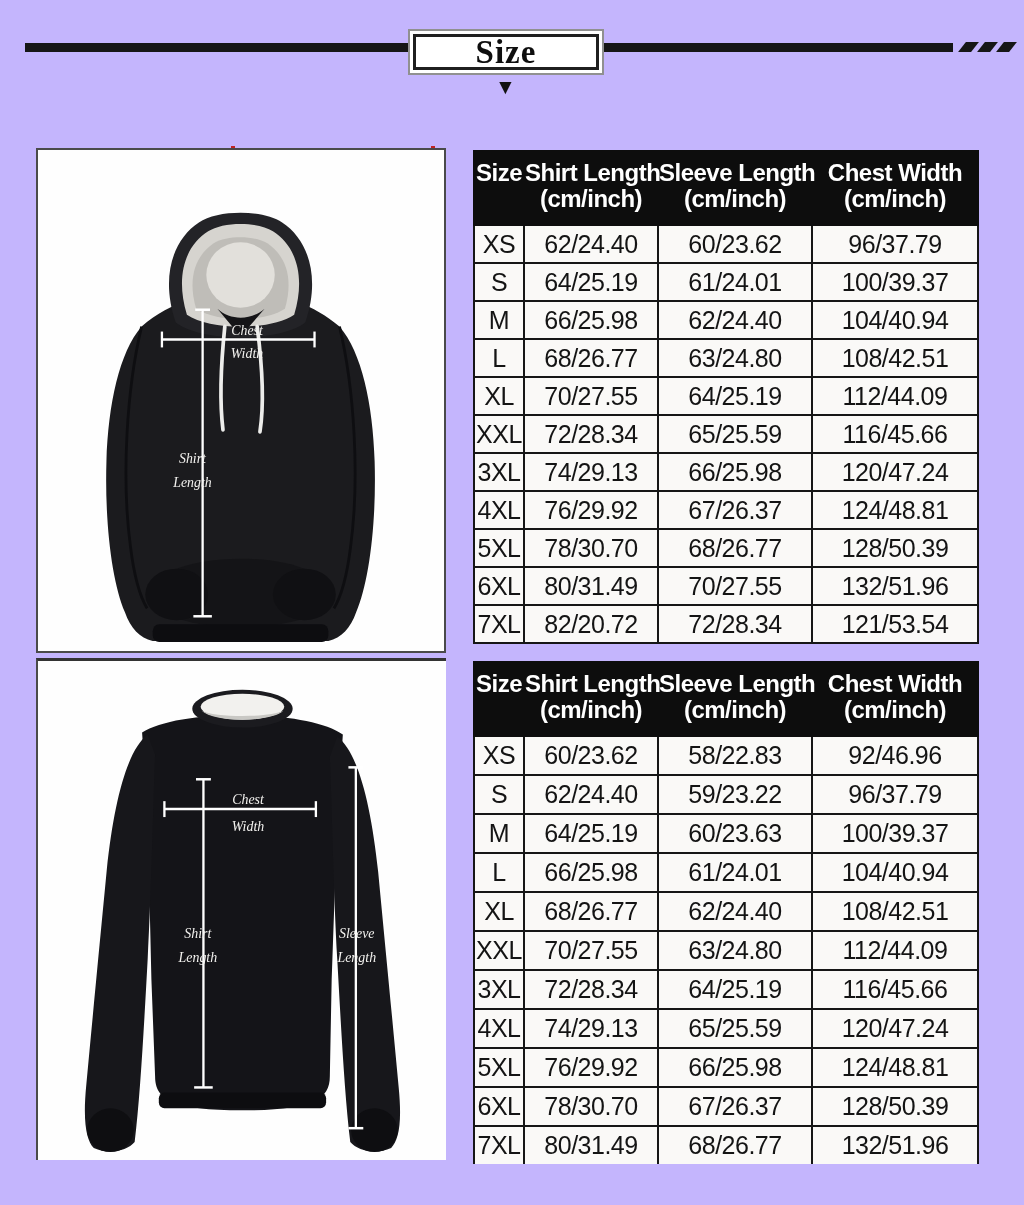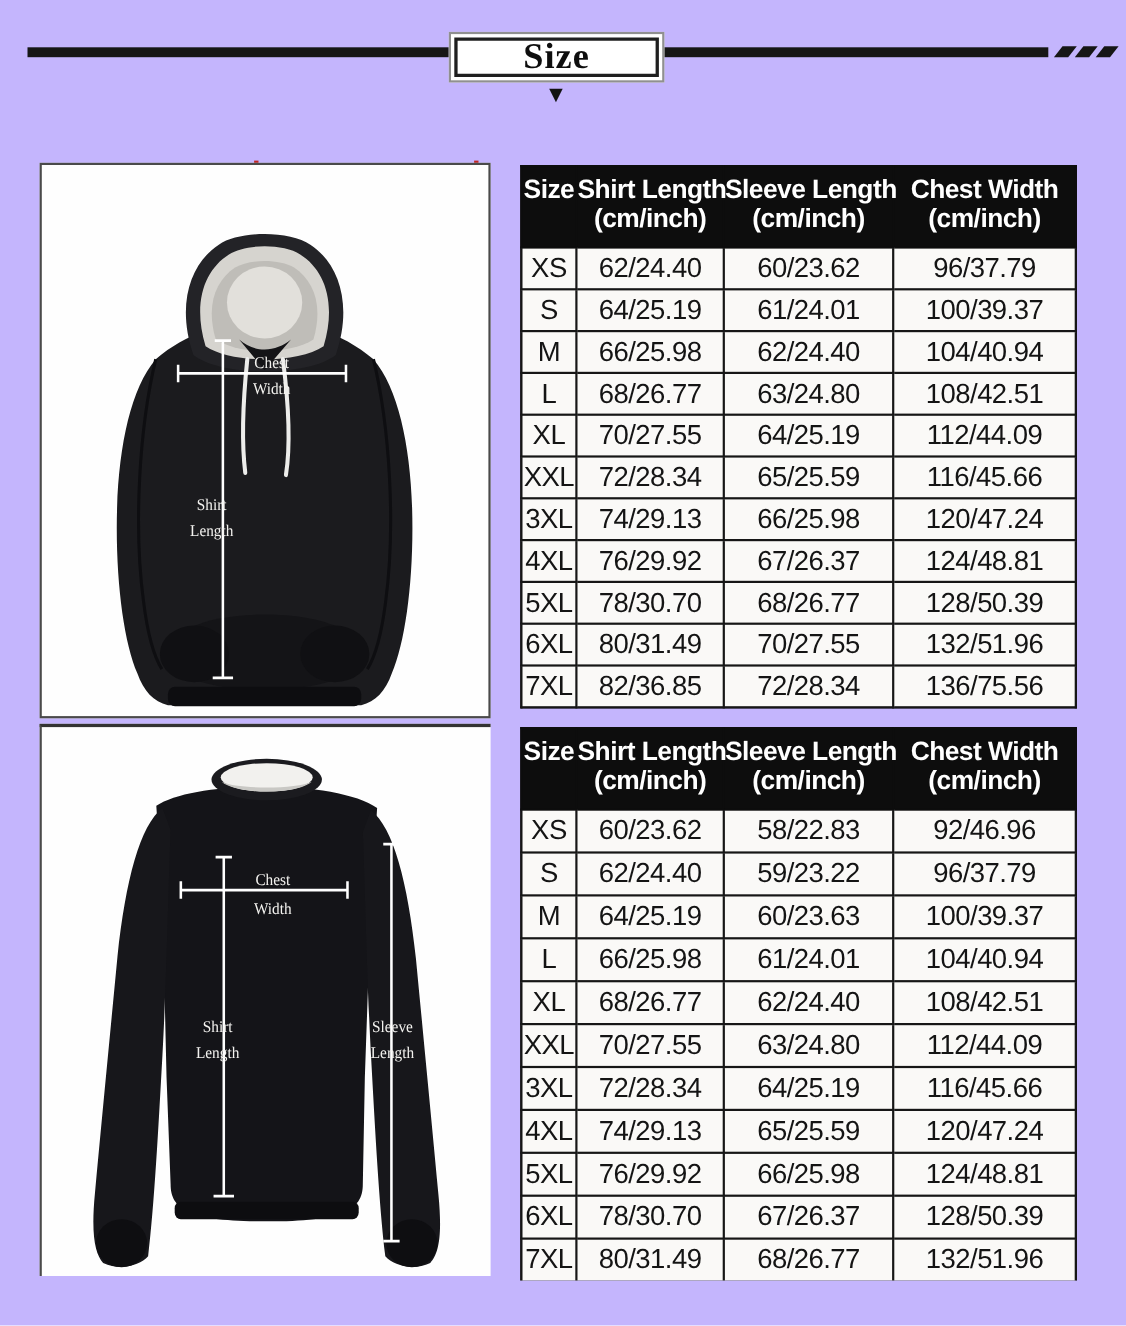--- a/index.html
+++ b/index.html
@@ -11,21 +11,21 @@
   .rule-left{left:25px;top:43px;width:383px;}
   .rule-right{left:602px;top:43px;width:351px;}
   .dash{position:absolute;top:42px;width:13px;height:10px;background:#161616;transform:skewX(-38deg);}
   .size-box{position:absolute;left:408px;top:29px;width:196px;height:46px;background:#ffffff;
             border:2px solid #909090;box-shadow:inset 0 0 0 3px #ffffff,inset 0 0 0 6px #1f1f1f;
             display:flex;align-items:center;justify-content:center;box-sizing:border-box;}
   .size-title{font-family:"Liberation Serif",serif;font-weight:700;font-size:33px;color:#0e0e0e;letter-spacing:1px;}
   .down-arrow{position:absolute;left:495px;top:76px;font-size:21px;color:#121212;line-height:1;}
 
   
-  .img-panel{position:absolute;left:36px;width:410px;background:#fefefe;box-sizing:border-box;}
+  .img-panel{position:absolute;left:36px;width:410px;background:#fefefe;box-sizing:border-box;font-style:italic;}
   .panel-hoodie{top:148px;height:505px;border:2px solid #4a4a4a;}
   .panel-sweat{top:658px;height:502px;border-left:2px solid #4a4a4a;border-top:3px solid #333333;}
   .img-panel svg{display:block;width:100%;height:100%;}
   .measure-label{font-family:"Liberation Serif",serif;font-size:15px;fill:#f3f2ef;text-anchor:middle;}
   .speck{position:absolute;width:4px;height:4px;background:#c02424;}
 
   
   .size-table{position:absolute;left:473px;width:504px;border-collapse:collapse;table-layout:fixed;
               background:#0d0d0d;}
   .size-table th{background:#0d0d0d;color:#ffffff;font-weight:700;font-size:24px;line-height:26px;
@@ -217,23 +217,23 @@
           <td>128/50.39</td>
         </tr>
         <tr>
           <td>6XL</td>
           <td>80/31.49</td>
           <td>70/27.55</td>
           <td>132/51.96</td>
         </tr>
         <tr>
           <td>7XL</td>
-          <td>82/36.85</td>
+          <td>82/20.72</td>
           <td>72/28.34</td>
-          <td>136/75.56</td>
+          <td>121/53.54</td>
         </tr>
       </tbody>
   </table>
 
   <table class="size-table table-bottom" style="top:661px;">
     <colgroup>
         <col style="width:50px">
         <col style="width:134px">
         <col style="width:154px">
         <col style="width:166px">

